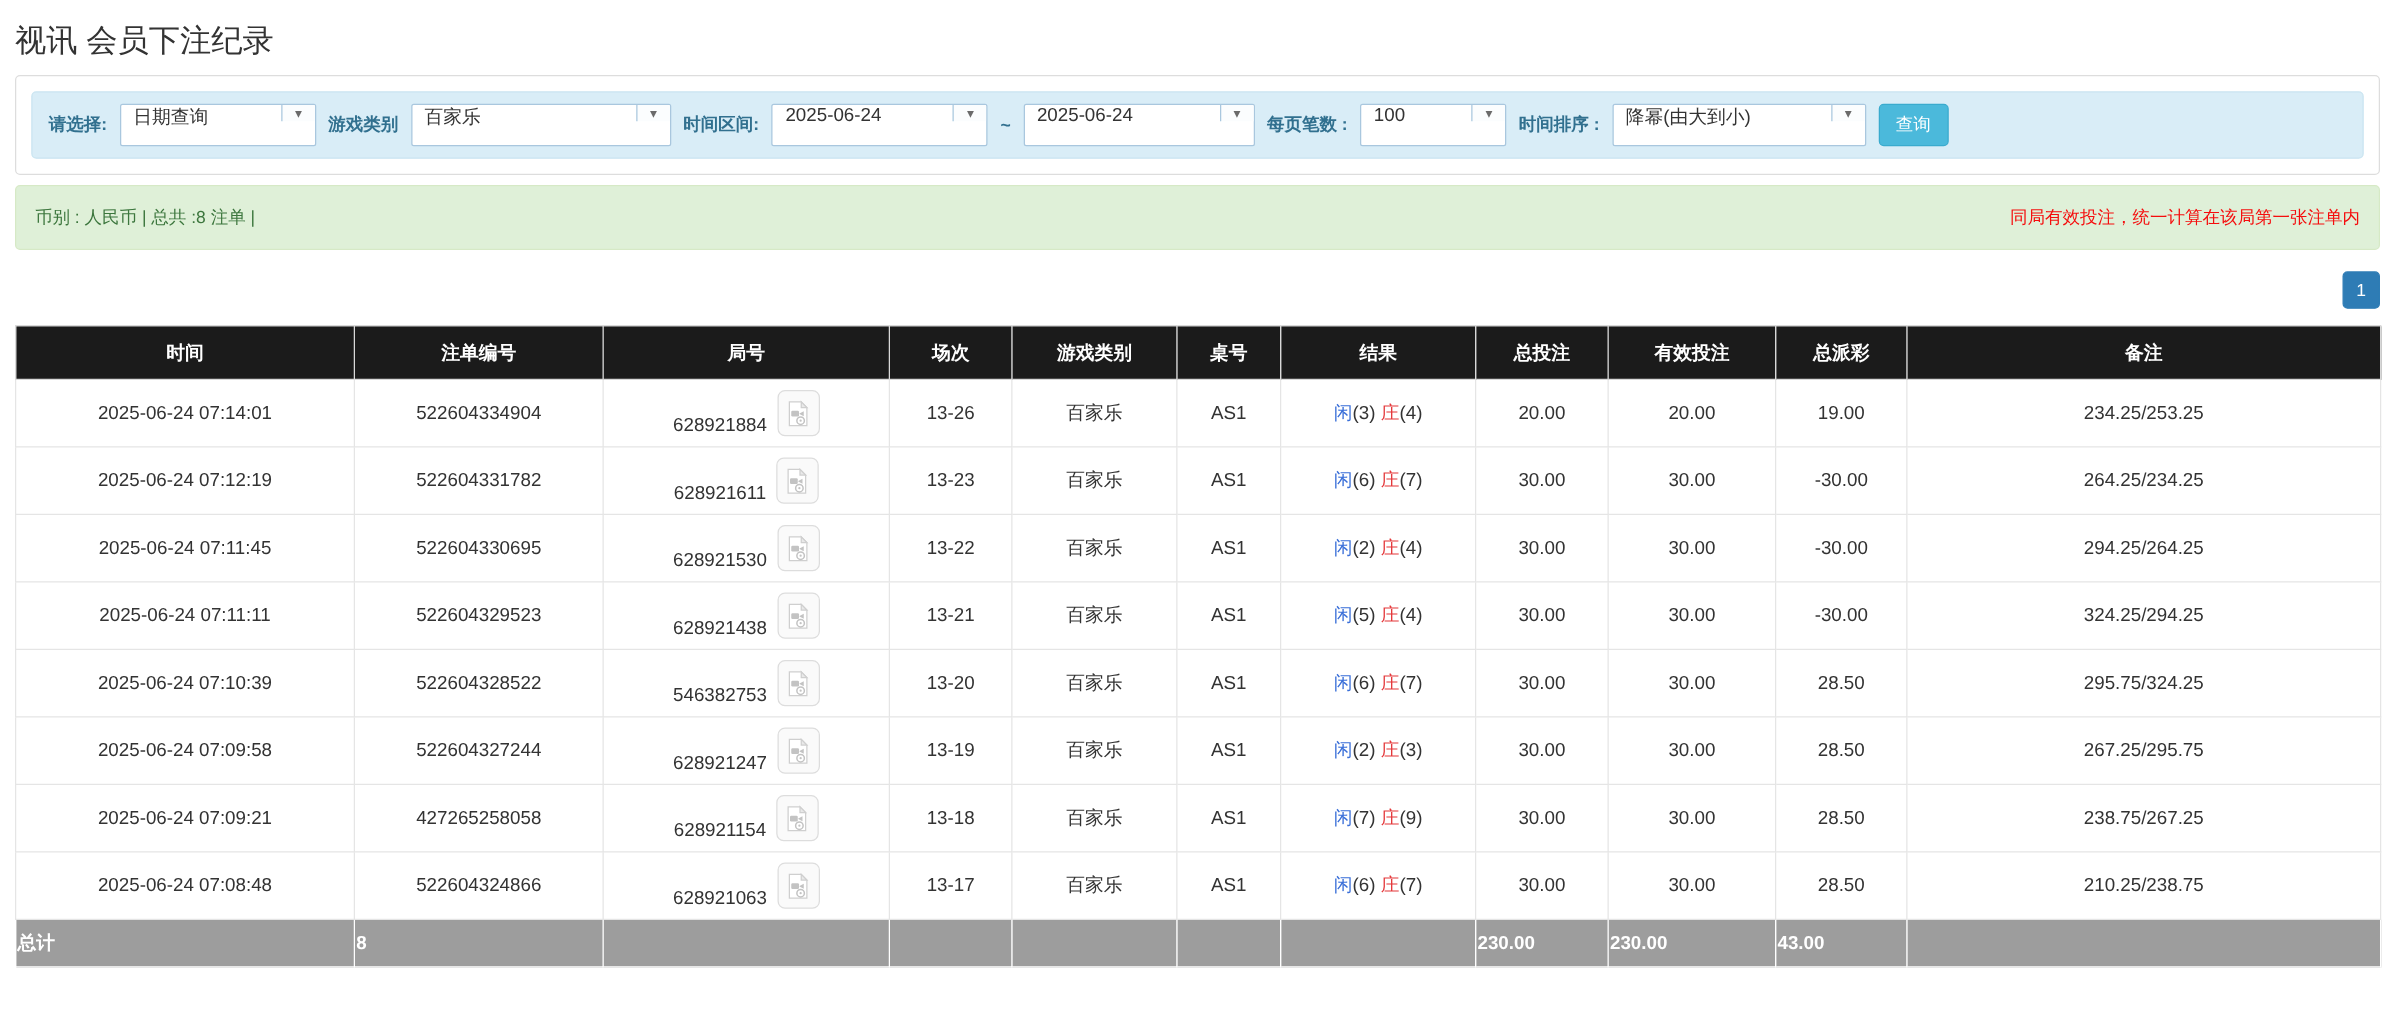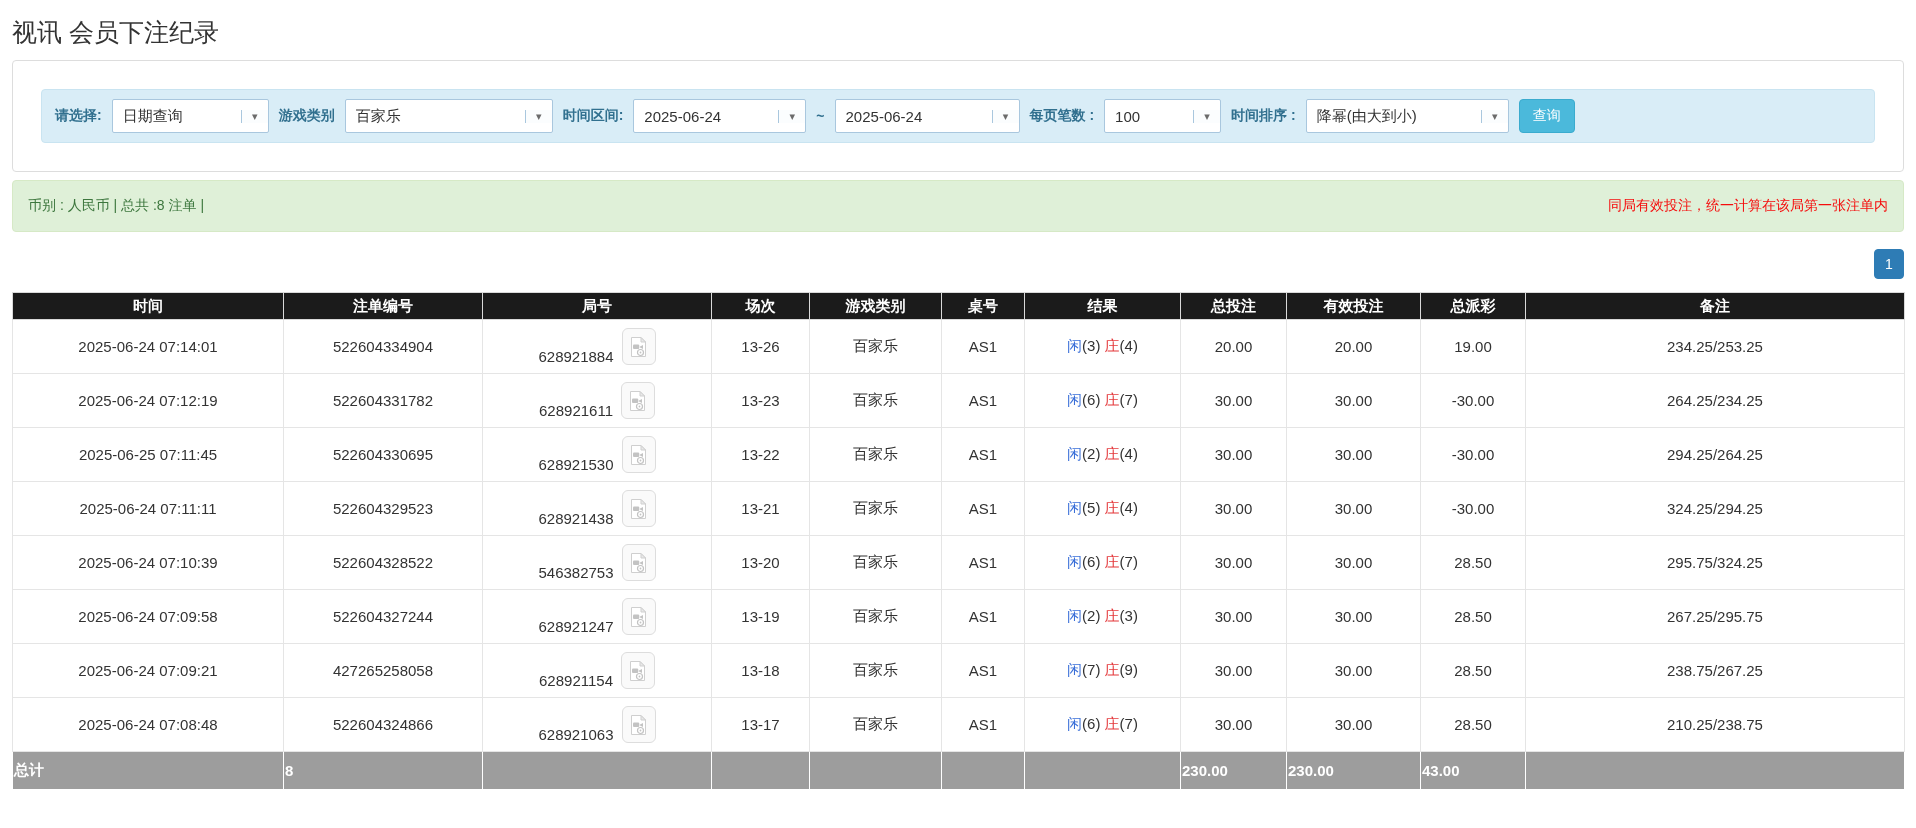--- a/index.html
+++ b/index.html
@@ -8,31 +8,31 @@
     width: 1916px; height: 828px; background:#fff;
     font-family: "Liberation Sans", "DejaVu Sans", sans-serif;
     color:#333; overflow:hidden;
   }
   .page-title {
     font-size:25px; font-weight:500; color:#333;
     margin:16px 0 11px 12px;
   }
   .filter-panel {
     margin:0 12px; border:1px solid #ddd; border-radius:4px;
-    padding:28px; background:#fff;
+    padding:12px; background:#fff;
   }
   .filter-bar {
     background:#d9edf7; border:1px solid #c9e4f1; border-radius:4px;
     display:flex; align-items:center; gap:10px; padding:9px 13px;
     font-size:14px; white-space:nowrap;
   }
   .flabel { color:#31708f; font-weight:bold; }
   .tilde  { color:#31708f; font-weight:bold; }
   .combo {
-    display:inline-flex; align-items:center; height:34px;
+    display:inline-flex; align-items:flex-start; height:34px;
     background:#fff; border:1px solid #a9c7de; border-radius:2px; overflow:hidden;
   }
   .combo-text {
     flex:1; display:flex; align-items:center; padding:0 10px;
     font-size:15px; color:#333; overflow:hidden;
   }
   .combo-arrow {
     display:flex; align-items:center; justify-content:center; width:27px;
     border-left:1px solid #a9c7de; background:#fbfdfe; color:#6b6b6b;
     font-size:11px; cursor:pointer; user-select:none;
@@ -53,21 +53,21 @@
   .page-btn {
     min-width:30px; height:30px; background:#2e7cb5; color:#fff;
     border:1px solid #2e7cb5; border-radius:4px; font-size:14px; cursor:pointer;
     font-family:inherit;
   }
   table.records {
     border-collapse:collapse; table-layout:fixed; margin:0 12px;
     width:1892px; font-size:15px;
   }
   .records thead th {
-    background:#1b1b1b; color:#fff; font-weight:bold; height:27px;
+    background:#1b1b1b; color:#fff; font-weight:bold; height:43px;
     border:1px solid #d9d9d9; font-size:15px; text-align:center;
   }
   .records tbody td {
     border:1px solid #e5e5e5; height:54px; text-align:center;
     color:#333; background:#fff;
   }
   .records .summary-row td {
     background:#9d9d9d; color:#fff; font-weight:bold; height:38px;
     border:1px solid #fff; font-size:15px;
   }
@@ -212,21 +212,21 @@
         <td>13-23</td>
         <td>百家乐</td>
         <td>AS1</td>
         <td><span class="player">闲</span><span class="num">(6)</span> <span class="banker">庄</span><span class="num">(7)</span></td>
         <td class="link">30.00</td>
         <td>30.00</td>
         <td class="neg">-30.00</td>
         <td>264.25/234.25</td>
       </tr>
       <tr>
-        <td>2025-06-25 07:11:45</td>
+        <td>2025-06-24 07:11:45</td>
         <td>522604330695</td>
         <td><span class="round-wrap">
             <span>628921530</span>
             <button class="video-btn">
               <svg width="19" height="22" viewBox="0 0 19 22">
                 <path d="M2.5 1.5 h9.5 l4.5 4.5 v14.5 h-14 z" fill="#ffffff" stroke="#cfcfcf"></path>
                 <path d="M12 1.5 l4.5 4.5 h-4.5 z" fill="#e9e9e9" stroke="#cfcfcf"></path>
                 <rect x="4" y="8.5" width="6.2" height="4.6" rx="1" fill="#c3c3c3"></rect>
                 <path d="M10.6 10.8 l3.4-1.8 v4 l-3.4-1.8 z" fill="#c3c3c3"></path>
                 <circle cx="11.5" cy="16.5" r="3" fill="none" stroke="#c3c3c3" stroke-width="1.2"></circle>

